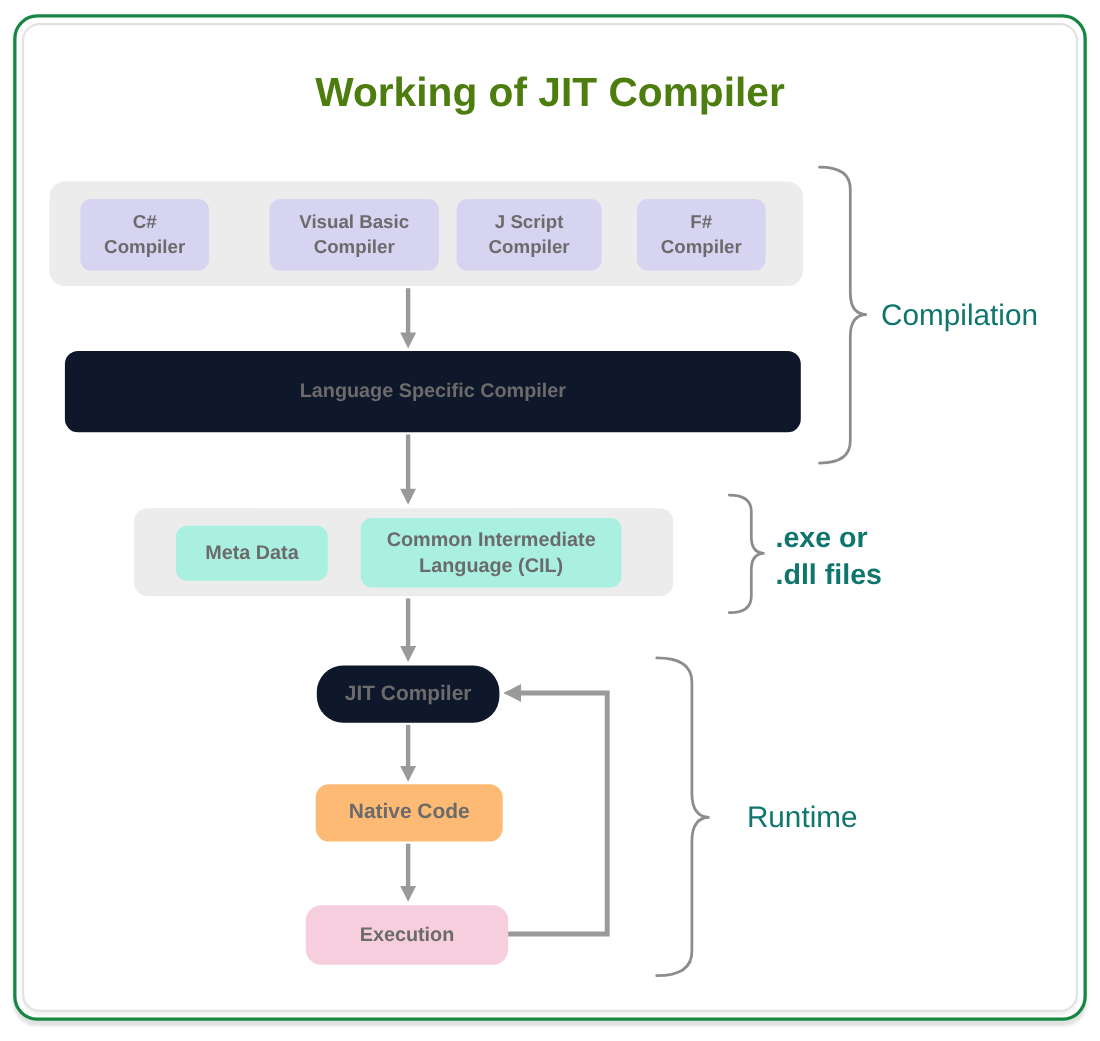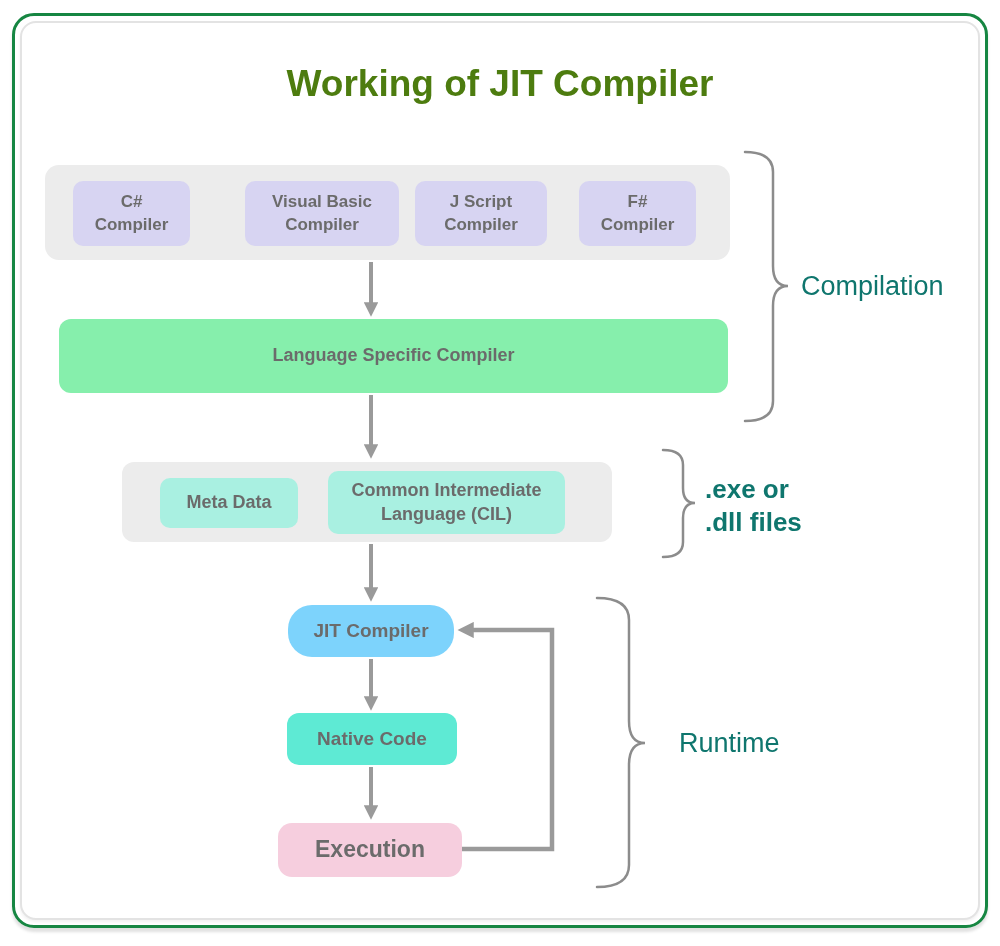--- a/index.html
+++ b/index.html
@@ -52,25 +52,25 @@
     align-items: center;
     justify-content: center;
     text-align: center;
     font-weight: bold;
     color: #6b6b6b;
     white-space: pre-line;
     border-radius: 10px;
     line-height: 1.3;
   }
   .compiler-box { background: #d7d4f2; font-size: 17px; }
-  .lsc-box     { background: #86efac; font-size: 18px; border-radius: 12px; }
+  .lsc-box     { background: #0f172a; font-size: 18px; border-radius: 12px; }
   .cil-style   { background: #a9f0e1; font-size: 18px; }
-  .jit-box     { background: #7dd3fc; font-size: 19px; border-radius: 24px; }
-  .native-box  { background: #5eead4; font-size: 19px; border-radius: 12px; }
-  .exec-box    { background: #f6cede; font-size: 23px; border-radius: 14px; }
+  .jit-box     { background: #0f172a; font-size: 19px; border-radius: 24px; }
+  .native-box  { background: #fdba74; font-size: 19px; border-radius: 12px; }
+  .exec-box    { background: #f6cede; font-size: 18px; border-radius: 14px; }
   .annotation {
     position: absolute;
     color: #0f766e;
     font-size: 27px;
     line-height: 1.25;
     transform: translateY(-50%);
     white-space: pre-line;
   }
   svg.overlay {
     position: absolute;

